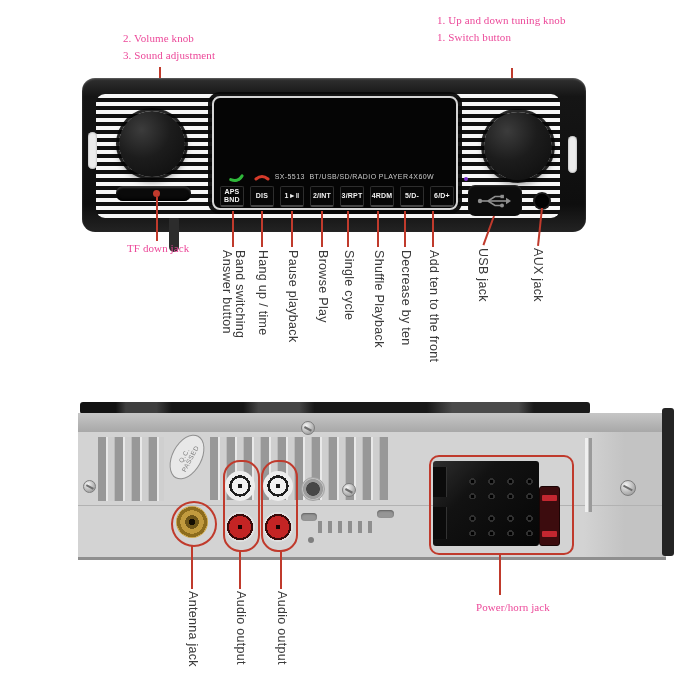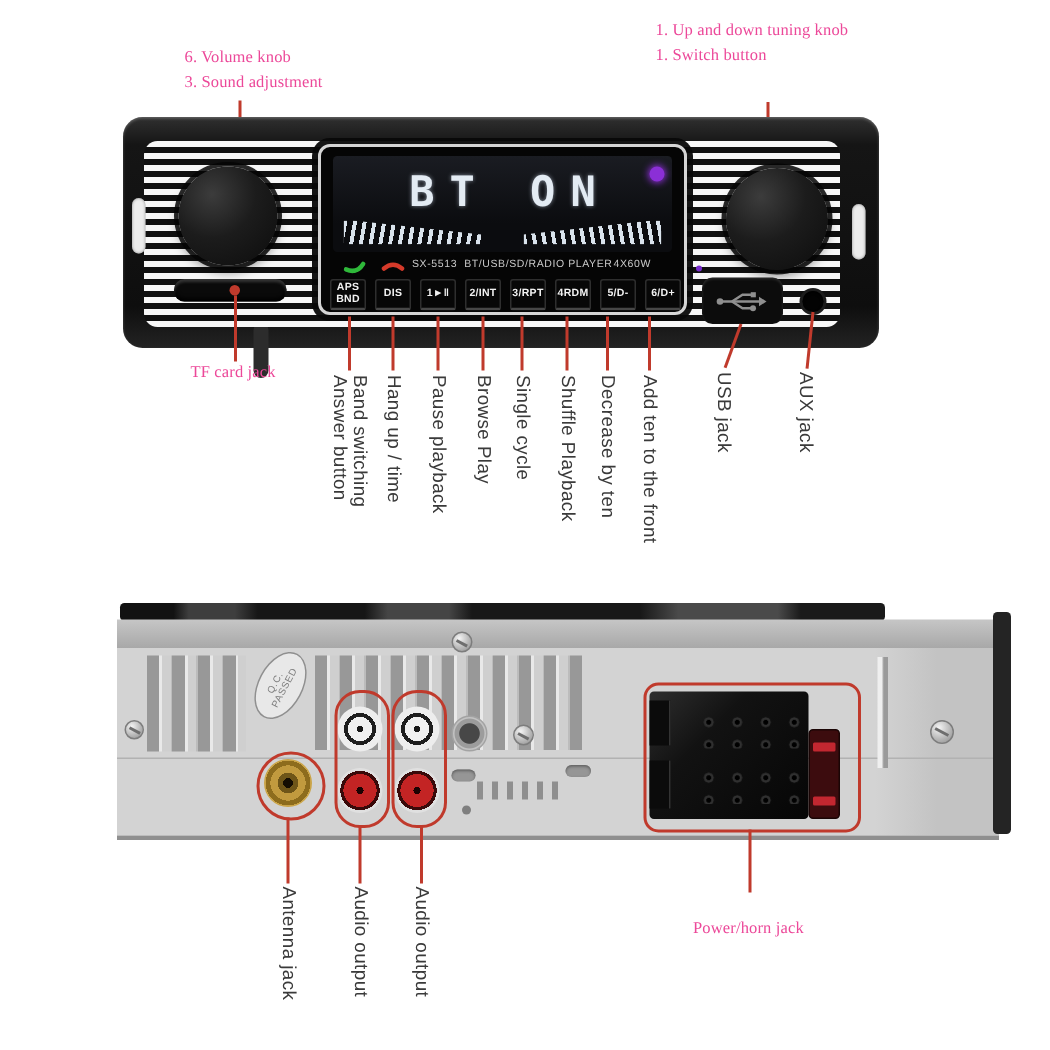--- a/index.html
+++ b/index.html
@@ -88,21 +88,21 @@
   .fuse{position:absolute;left:539px;top:486px;width:19px;height:58px;border-radius:3px;background:#3c0c0e;border:1px solid #1a0505;}
   .fuse::before,.fuse::after{content:"";position:absolute;left:2px;right:2px;height:6px;background:#c22730;border-radius:1px;}
   .fuse::before{top:8px;} .fuse::after{bottom:8px;}
 </style>
 </head>
 <body>
 
 <div class="stage">
 
   <div class="ann" style="left:123px;top:30px;">
-    <div>6. Volume knob</div>
+    <div>2. Volume knob</div>
     <div>3. Sound adjustment</div>
   </div>
   <div class="ann" style="left:437px;top:12px;">
     <div>1. Up and down tuning knob</div>
     <div>1. Switch button</div>
   </div>
 
   <div class="rline" style="left:159px;top:67px;height:52px;"></div>
   <div class="rdot" style="left:156px;top:116px;"></div>
   <div class="rline" style="left:511px;top:68px;height:52px;"></div>
@@ -112,26 +112,20 @@
     <div class="abs" style="left:87px;top:137px;width:10px;height:37px;border-radius:5px;background:#2c2c2c;"></div>
   </div>
   <div class="stripes"></div>
   <div class="mount-slot" style="left:88px;top:132px;"></div>
   <div class="mount-slot" style="left:568px;top:136px;"></div>
 
   <div class="knob" style="left:119px;top:111px;width:66px;height:66px;"></div>
   <div class="knob" style="left:484px;top:112px;width:68px;height:68px;"></div>
 
   <div class="module">
-    <div class="lcd">
-      <div class="led"></div>
-      <div class="lcd-text">BT ON</div>
-      <div class="bars bars-l"></div>
-      <div class="bars bars-r"></div>
-    </div>
     <div class="info">
       <svg width="16" height="11" viewBox="0 0 16 11" style="transform:rotate(-18deg);margin:0 10px 0 6px;">
         <path d="M2 6.8 Q8 12 14 6.8" style="stroke:var(--phone-green,#2fb83a);" stroke-width="3" fill="none" stroke-linecap="round"></path>
       </svg>
       <svg width="16" height="10" viewBox="0 0 16 10" style="margin-right:4px;">
         <path d="M2 7 Q8 2 14 7" style="stroke:var(--phone-red,#d53a2a);" stroke-width="3" fill="none" stroke-linecap="round"></path>
       </svg>
       <span class="info-txt" style="flex:1;text-align:center;">
         <span>SX-5513</span>&nbsp;&nbsp;<span>BT/USB/SD/RADIO PLAYER</span>
       </span>
@@ -178,21 +172,21 @@
         <circle cx="26" cy="12.5" r="2" stroke="none"></circle>
         <path d="M30 4.8 L35 8 L30 11.2 Z" stroke="none"></path>
       </g>
     </svg>
   </div>
   <div class="aux-hole"></div>
   <div class="abs" style="left:464px;top:177px;width:4px;height:4px;border-radius:50%;background:#7a2bd0;"></div>
 
   <div class="rdot" style="left:153px;top:190px;"></div>
   <div class="rline" style="left:156px;top:197px;height:44px;"></div>
-  <div class="ann" style="left:127px;top:240px;">TF card jack</div>
+  <div class="ann" style="left:127px;top:240px;">TF down jack</div>
 
   <div class="rline" style="left:232px;top:211px;height:36px;"></div>
   <div class="rline" style="left:261px;top:211px;height:36px;"></div>
   <div class="rline" style="left:291px;top:211px;height:36px;"></div>
   <div class="rline" style="left:321px;top:211px;height:36px;"></div>
   <div class="rline" style="left:347px;top:211px;height:36px;"></div>
   <div class="rline" style="left:377px;top:211px;height:36px;"></div>
   <div class="rline" style="left:404px;top:211px;height:36px;"></div>
   <div class="rline" style="left:432px;top:211px;height:36px;"></div>
   <div class="rline" style="left:493px;top:216px;height:31px;transform:rotate(20deg);transform-origin:top center;"></div>
@@ -280,15 +274,15 @@
 
   <div class="vlabel" style="left:185px;top:591px;">
       <div>Antenna jack</div>
     </div>
   <div class="vlabel" style="left:233px;top:591px;">
       <div>Audio output</div>
     </div>
   <div class="vlabel" style="left:274px;top:591px;">
       <div>Audio output</div>
     </div>
-  <div class="ann" style="left:462px;top:599px;margin-top:12px;">Power/horn jack</div>
+  <div class="ann" style="left:476px;top:599px;">Power/horn jack</div>
 
 </div>
 
 </body></html>

